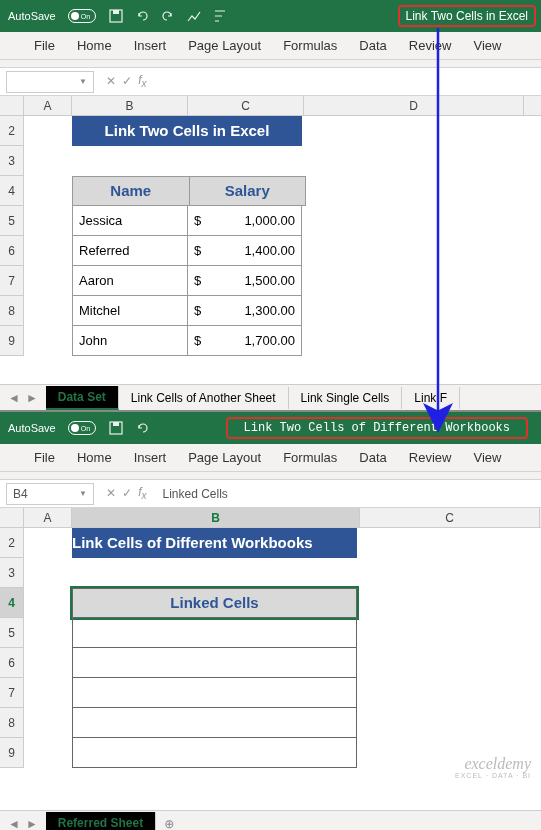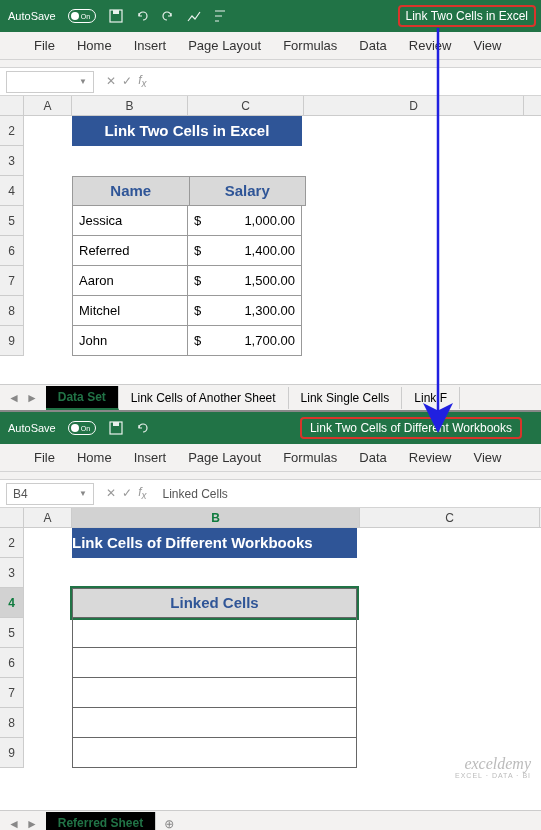--- a/index.html
+++ b/index.html
@@ -9,21 +9,21 @@
   .win1 { height: 412px; border-bottom: 2px solid #888; }
   .win2 { height: 418px; }
 
   .titlebar { height: 32px; background: #217346; display: flex; align-items: center; color: white; padding: 0 8px; position: relative; }
   .autosave { font-size: 11px; display: flex; align-items: center; gap: 12px; }
   .toggle { width: 28px; height: 14px; border: 1px solid white; border-radius: 7px; display: inline-flex; align-items: center; padding: 0 2px; font-size: 7px; justify-content: flex-start; }
   .toggle .knob { width: 8px; height: 8px; background: white; border-radius: 50%; margin-right: 2px; }
   .qat { display: flex; gap: 10px; margin-left: 12px; }
   .qat-icon { width: 16px; height: 16px; opacity: 0.9; }
   .workbook-name { position: absolute; right: 5px; font-size: 12px; border: 2px solid #d9342b; border-radius: 4px; padding: 2px 6px; white-space: nowrap; }
-  .workbook-name2 { position: absolute; right: 19px; font-size: 12px; border: 2px solid #d9342b; border-radius: 4px; padding: 2px 8px; white-space: nowrap; }
+  .workbook-name2 { position: absolute; right: 13px; font-size: 12px; border: 2px solid #d9342b; border-radius: 4px; padding: 2px 16px; white-space: nowrap; font-family: Liberation Mono, monospace; }
 
   .ribbon-tabs { height: 28px; background: #f3f2f1; display: flex; align-items: flex-end; padding-left: 24px; font-size: 13px; color: #333; gap: 2px; border-bottom: 1px solid #d4d4d4; }
   .ribbon-tabs span { padding: 6px 10px; cursor: pointer; }
 
   .formula-row { height: 28px; border-bottom: 1px solid #d4d4d4; display: flex; align-items: center; font-size: 12px; color: #555; }
   .namebox { width: 88px; height: 22px; border: 1px solid #ccc; margin: 0 6px; padding: 0 6px; display: flex; align-items: center; background: white; }
   .namebox .dd { margin-left: auto; font-size: 8px; color: #888; }
   .fx-btns { display: flex; gap: 6px; padding: 0 6px; color: #999; font-size: 12px; align-items: center; }
   .fx-val { padding-left: 10px; }
 

